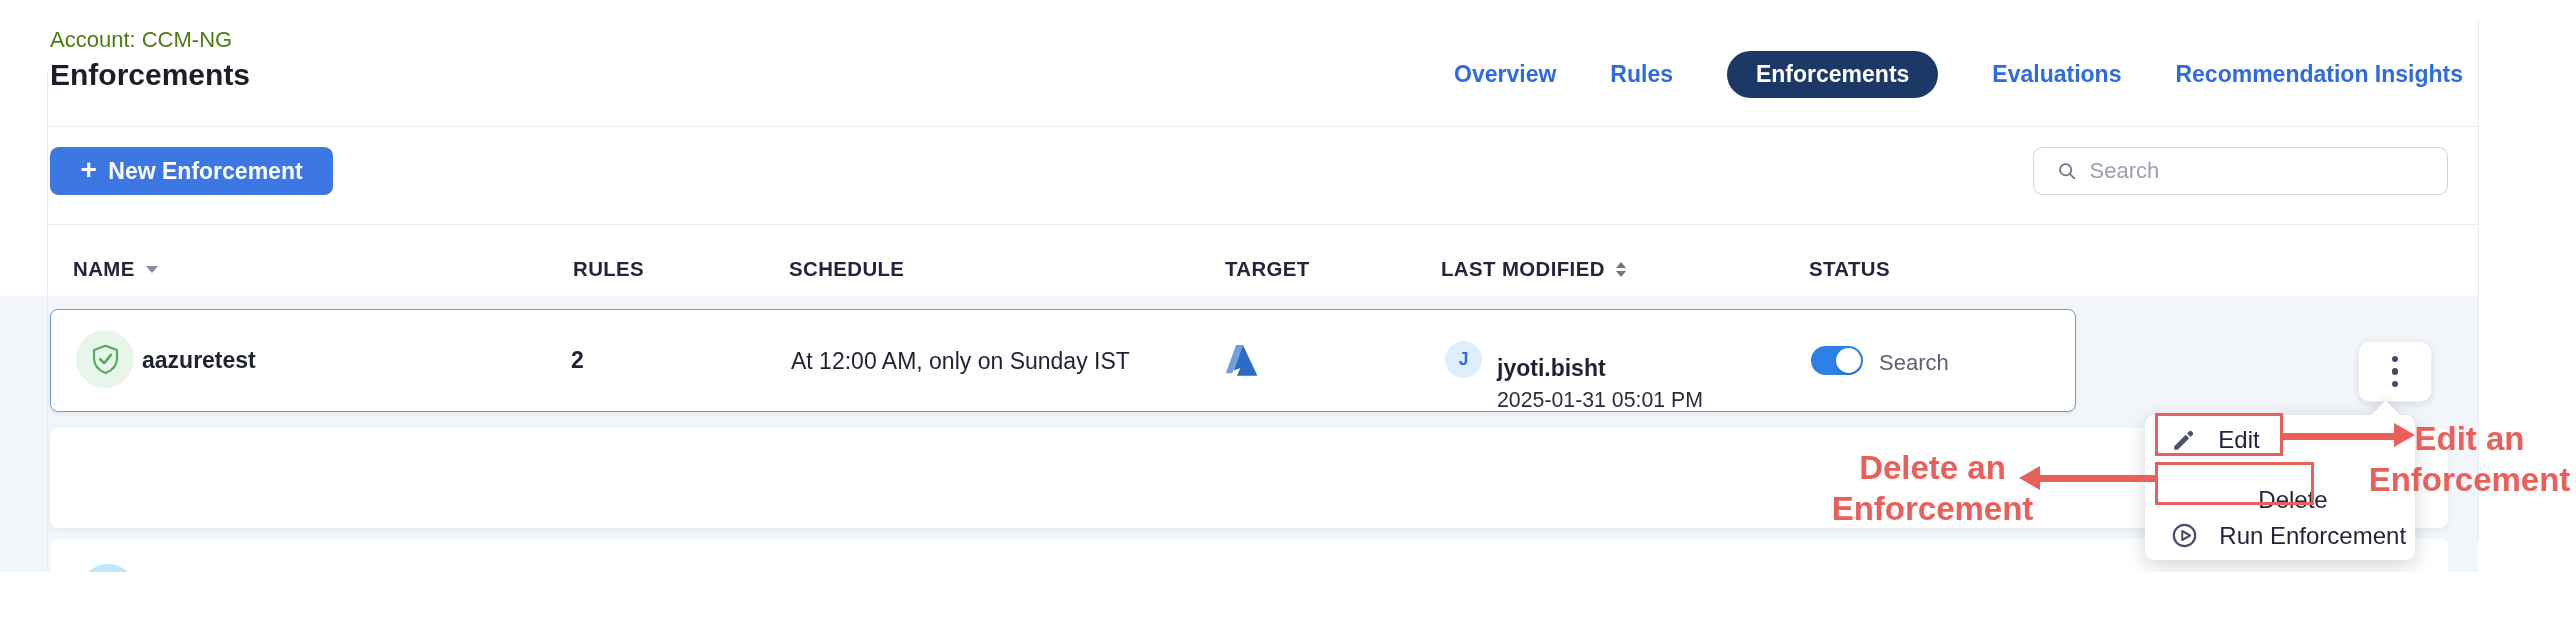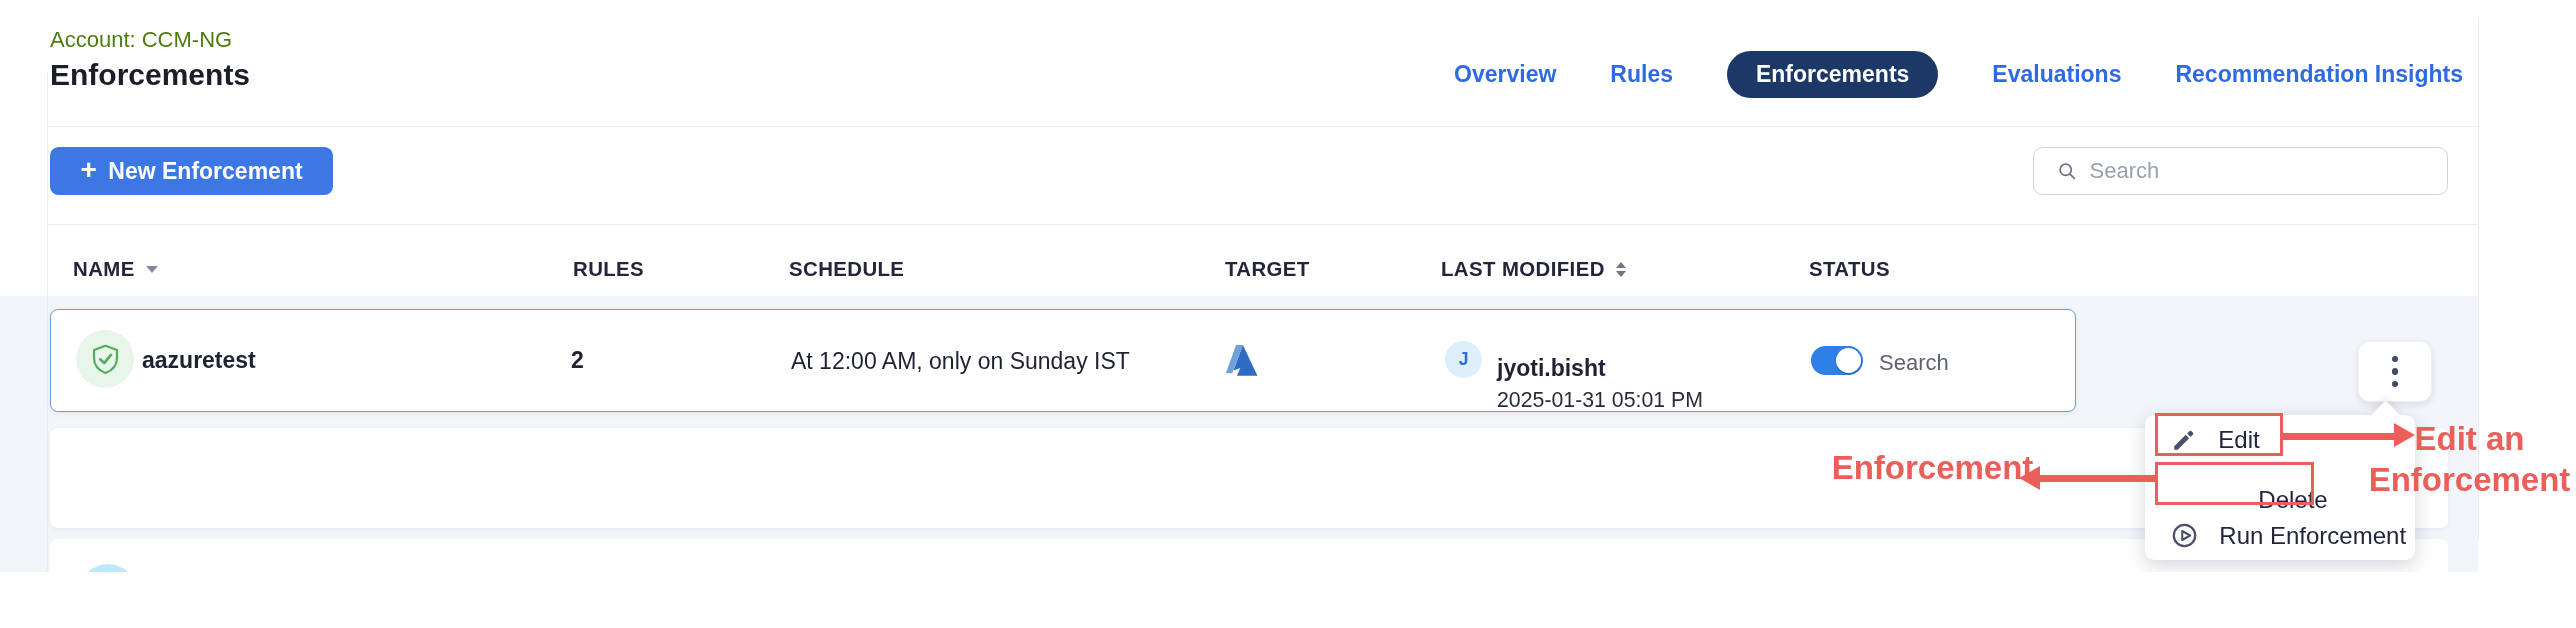--- a/index.html
+++ b/index.html
@@ -221,18 +221,19 @@
   <div class="red-box delete-box"></div>
   <div class="arrow-line edit-arrow-line"></div>
   <div class="edit-arrow-head"></div>
   <div class="arrow-line delete-arrow-line"></div>
   <div class="delete-arrow-head"></div>
   <div class="red-text edit-text">
     <div>Edit an</div>
     <div>Enforcement</div>
   </div>
   <div class="red-text delete-text">
+    <div>Delete an</div>
     <div>Enforcement</div>
   </div>
 
   <div class="abs bottom-mask"></div>
 </div>
 
 
 </body></html>

